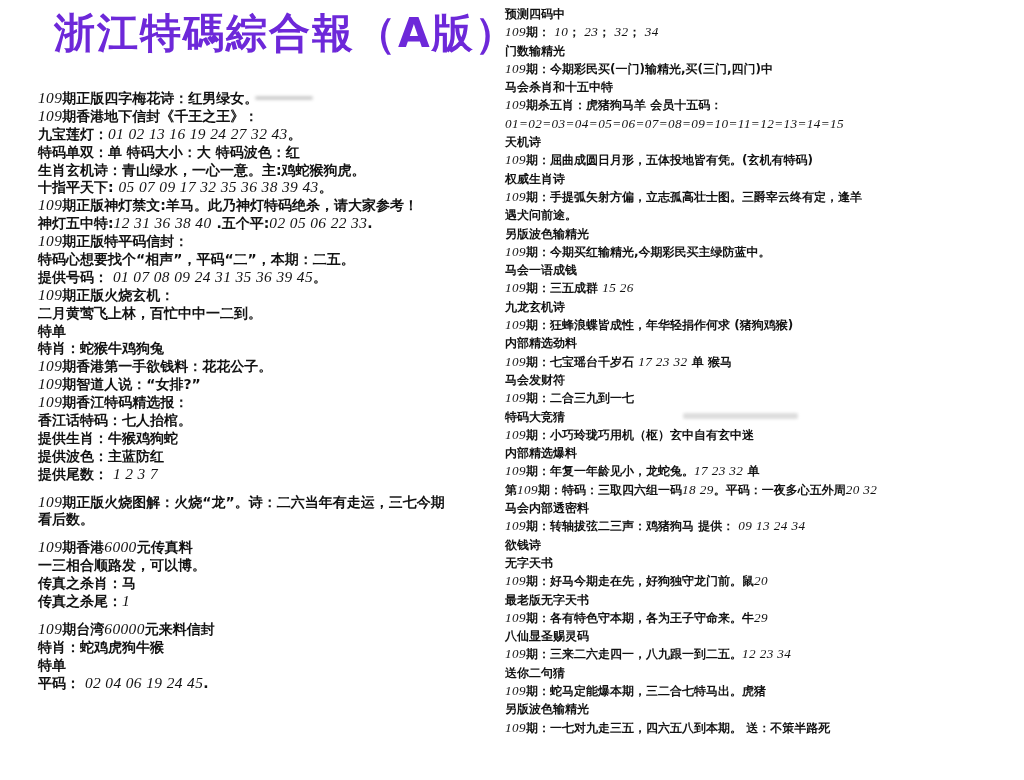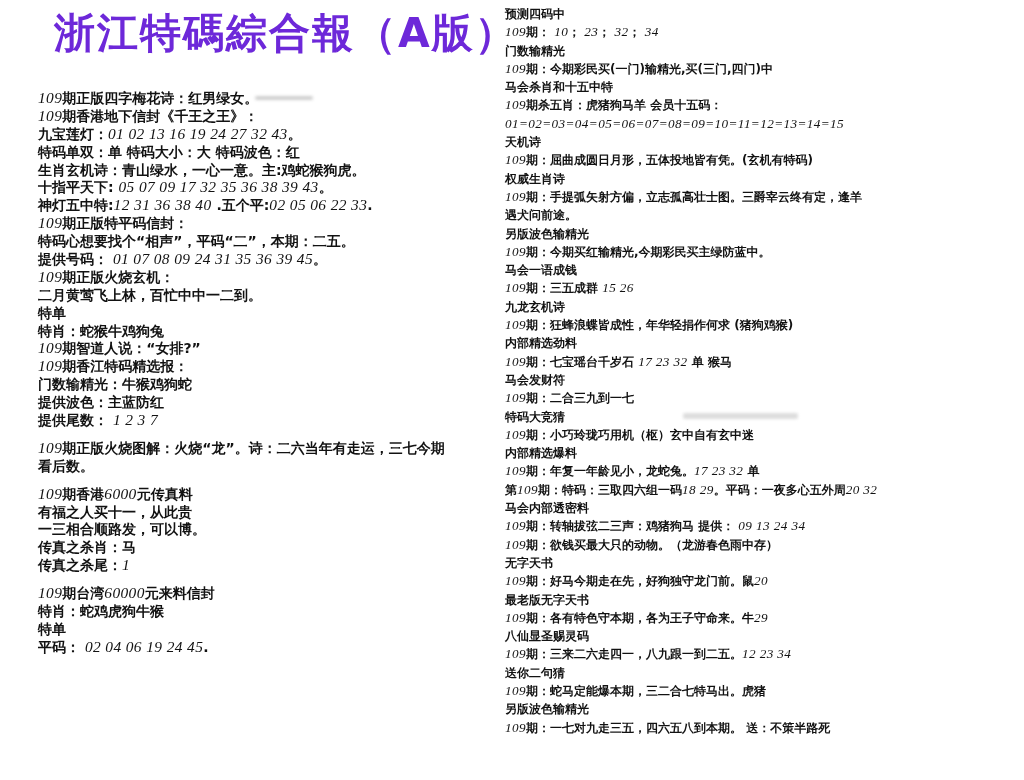--- a/index.html
+++ b/index.html
@@ -38,39 +38,41 @@
   <h1 class="title">浙江特碼綜合報（A版）</h1>
   <div class="smudge s1"></div>
   <div class="smudge s2"></div>
   <div class="col col-left" id="col-left">
       <div class="line"><span class="n">109</span>期正版四字梅花诗：红男绿女。</div>
       <div class="line"><span class="n">109</span>期香港地下信封《千王之王》：</div>
       <div class="line">九宝莲灯：<span class="n">01 02 13 16 19 24 27 32 43</span>。</div>
       <div class="line">特码单双：单 特码大小：大 特码波色：红</div>
       <div class="line">生肖玄机诗：青山绿水，一心一意。主:鸡蛇猴狗虎。</div>
       <div class="line">十指平天下: <span class="n">05 07 09 17 32 35 36 38 39 43</span>。</div>
+      <div class="line"><span class="n">109</span>期正版神灯禁文:羊马。此乃神灯特码绝杀，请大家参考！</div>
       <div class="line">神灯五中特:<span class="n">12 31 36 38 40</span> .五个平:<span class="n">02 05 06 22 33</span>.</div>
       <div class="line"><span class="n">109</span>期正版特平码信封：</div>
       <div class="line">特码心想要找个“相声”，平码“二”，本期：二五。</div>
       <div class="line">提供号码： <span class="n">01 07 08 09 24 31 35 36 39 45</span>。</div>
       <div class="line"><span class="n">109</span>期正版火烧玄机：</div>
       <div class="line">二月黄莺飞上林，百忙中中一二到。</div>
       <div class="line">特单</div>
       <div class="line">特肖：蛇猴牛鸡狗兔</div>
+      <div class="line"><span class="n">109</span>期香港第一手欲钱料：花花公子。</div>
       <div class="line"><span class="n">109</span>期智道人说：“女排?”</div>
       <div class="line"><span class="n">109</span>期香江特码精选报：</div>
-      <div class="line">门数输精光：牛猴鸡狗蛇</div>
+      <div class="line">香江话特码：七人抬棺。</div>
+      <div class="line">提供生肖：牛猴鸡狗蛇</div>
       <div class="line">提供波色：主蓝防红</div>
       <div class="line">提供尾数： <span class="n">1 2 3 7</span></div>
       <div class="line gap"></div>
       <div class="line"><span class="n">109</span>期正版火烧图解：火烧“龙”。诗：二六当年有走运，三七今期</div>
       <div class="line">看后数。</div>
       <div class="line gap"></div>
       <div class="line"><span class="n">109</span>期香港<span class="n">6000</span>元传真料</div>
-      <div class="line">有福之人买十一，从此贵</div>
       <div class="line">一三相合顺路发，可以博。</div>
       <div class="line">传真之杀肖：马</div>
       <div class="line">传真之杀尾：<span class="n">1</span></div>
       <div class="line gap"></div>
       <div class="line"><span class="n">109</span>期台湾<span class="n">60000</span>元来料信封</div>
       <div class="line">特肖：蛇鸡虎狗牛猴</div>
       <div class="line">特单</div>
       <div class="line">平码： <span class="n">02 04 06 19 24 45</span>.</div>
     </div>
   <div class="col col-right" id="col-right">
@@ -96,21 +98,21 @@
       <div class="line"><span class="n">109</span>期：七宝瑶台千岁石 <span class="n">17 23 32</span> 单 猴马</div>
       <div class="line">马会发财符</div>
       <div class="line"><span class="n">109</span>期：二合三九到一七</div>
       <div class="line">特码大竞猜</div>
       <div class="line"><span class="n">109</span>期：小巧玲珑巧用机（枢）玄中自有玄中迷</div>
       <div class="line">内部精选爆料</div>
       <div class="line"><span class="n">109</span>期：年复一年龄见小，龙蛇兔。<span class="n">17 23 32</span> 单</div>
       <div class="line">第<span class="n">109</span>期：特码：三取四六组一码<span class="n">18 29</span>。平码：一夜多心五外周<span class="n">20 32</span></div>
       <div class="line">马会内部透密料</div>
       <div class="line"><span class="n">109</span>期：转轴拔弦二三声：鸡猪狗马 提供： <span class="n">09 13 24 34</span></div>
-      <div class="line"><span class="n">109</span>期：欲钱买最大只的动物。（龙游春色雨中存）</div>
+      <div class="line">欲钱诗</div>
       <div class="line">无字天书</div>
       <div class="line"><span class="n">109</span>期：好马今期走在先，好狗独守龙门前。鼠<span class="n">20</span></div>
       <div class="line">最老版无字天书</div>
       <div class="line"><span class="n">109</span>期：各有特色守本期，各为王子守命来。牛<span class="n">29</span></div>
       <div class="line">八仙显圣赐灵码</div>
       <div class="line"><span class="n">109</span>期：三来二六走四一，八九跟一到二五。<span class="n">12 23 34</span></div>
       <div class="line">送你二句猜</div>
       <div class="line"><span class="n">109</span>期：蛇马定能爆本期，三二合七特马出。虎猪</div>
       <div class="line">另版波色输精光</div>
       <div class="line"><span class="n">109</span>期：一七对九走三五，四六五八到本期。 送：不策半路死</div>

